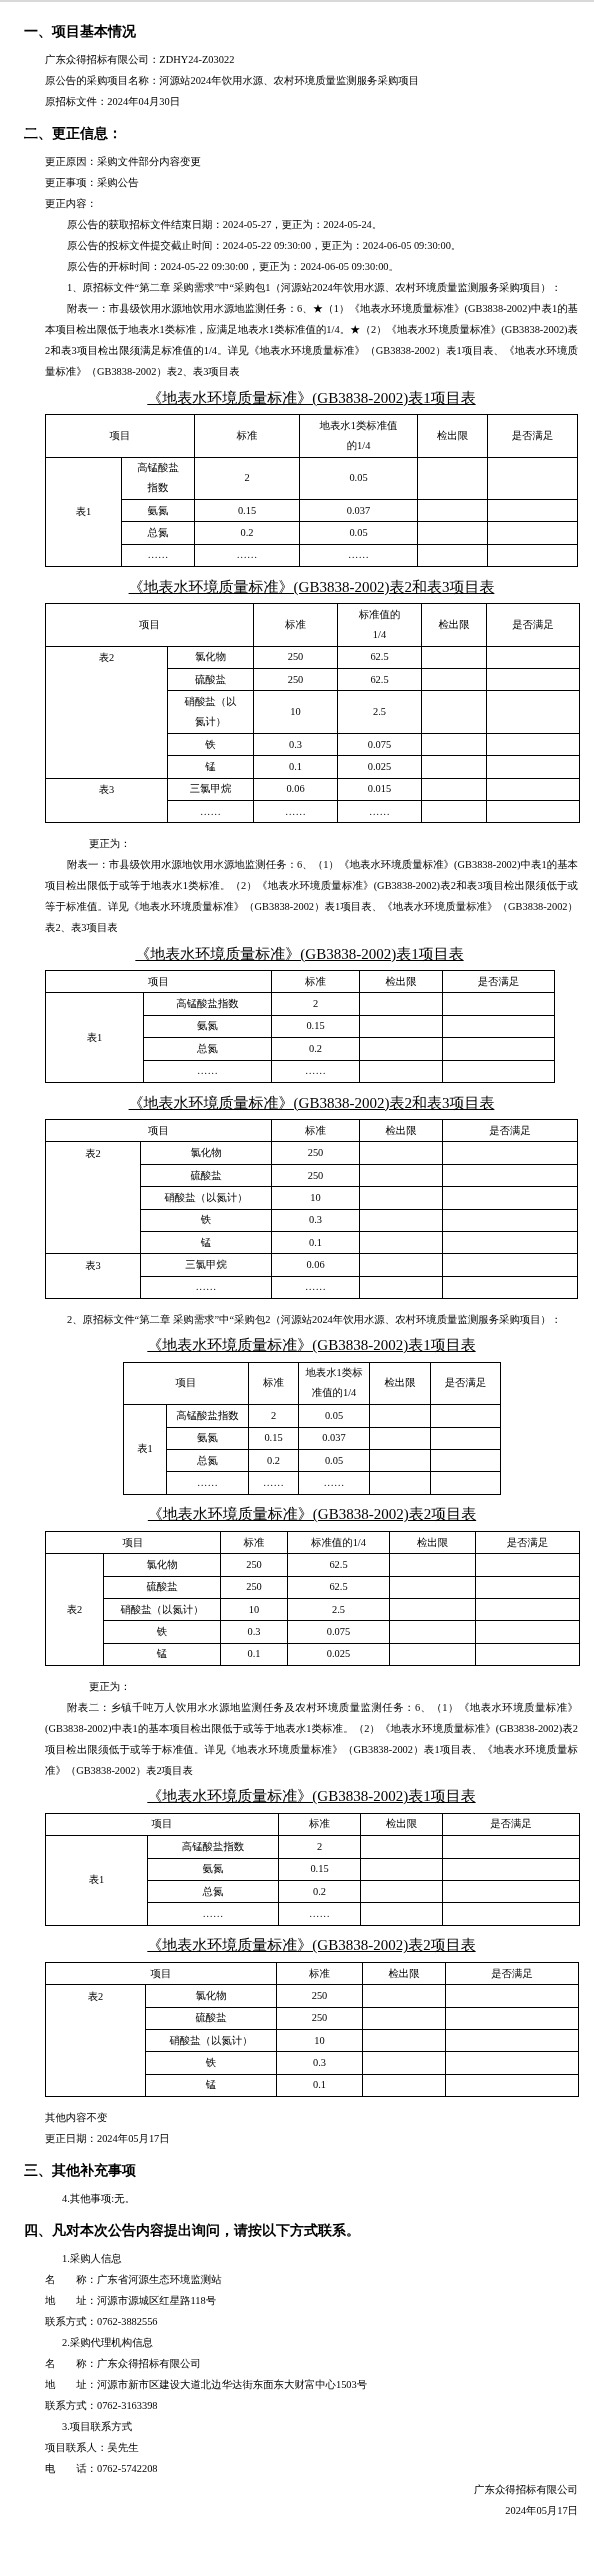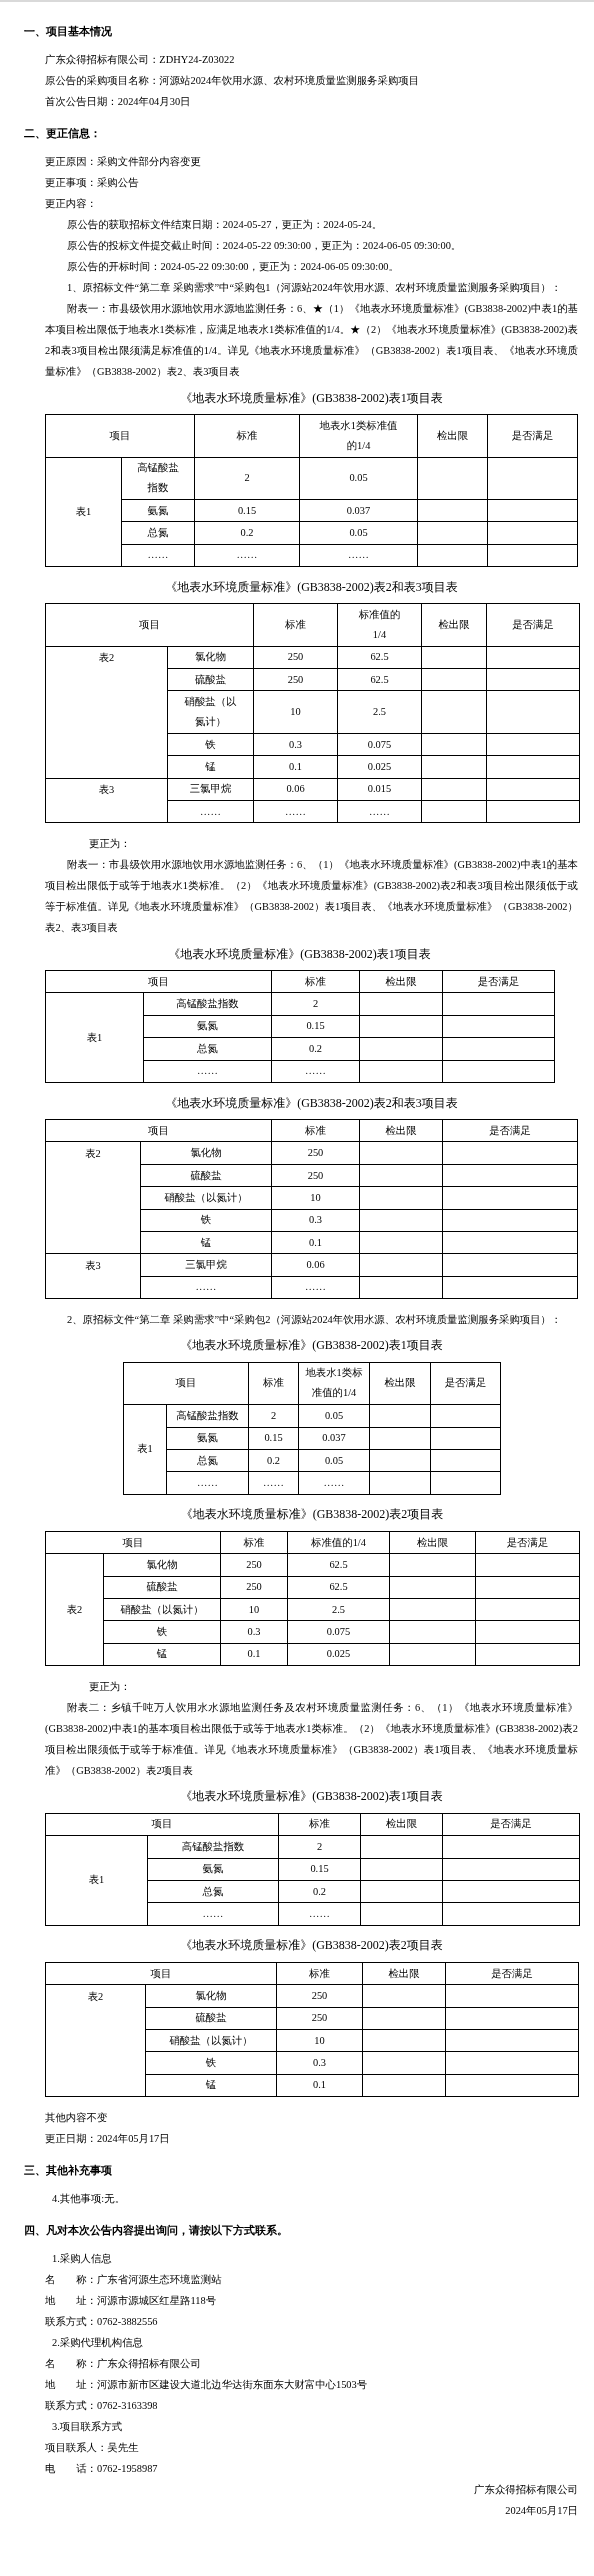--- a/index.html
+++ b/index.html
@@ -3,46 +3,46 @@
 <meta charset="utf-8">
 <style>
   html,body{margin:0;padding:0;background:#ffffff;}
   .page{
     width:594px;min-height:2576px;box-sizing:border-box;
     padding:8.3px 16px 21px 24px;
     border-top:2.1px solid #d9d9d9;
     font-family:"Liberation Serif","DejaVu Serif",serif;
     color:#000;
   }
-  .sec-heading{font-size:11px;font-weight:bold;line-height:21px;margin:11px 0 7px 0;}
+  .sec-heading{font-size:14px;font-weight:bold;line-height:21px;margin:11px 0 7px 0;}
   .para{font-size:10.4px;line-height:21px;margin:0 0 0 21px;text-align:justify;}
   .para.ind-first{text-indent:22px;}
   .para.ind-double{text-indent:44px;}
-  .para.ind-sub{margin-left:28px;}
+  .para.ind-sub{margin-left:38px;}
   .para.ind-contact{margin-left:21px;}
   .para.ind-right{text-align:right;margin-right:0;}
   .tbl-block{margin:5.5px 0 9.7px 21px;}
   .tbl-block.narrow{margin-left:99px;}
-  .tbl-title{font-size:12px;line-height:21px;text-align:center;margin:1.4px 0 5.5px 0;}
+  .tbl-title{font-size:15px;line-height:21px;text-align:center;margin:1.4px 0 5.5px 0;text-decoration:underline;}
   table.std{border-collapse:collapse;table-layout:fixed;border:1.4px solid #000;}
   table.std th,table.std td{
     border:0.7px solid #000;font-weight:normal;font-size:10.4px;line-height:20px;
     text-align:center;vertical-align:middle;padding:0.7px 1.4px;
     white-space:pre-line;word-break:break-all;overflow:hidden;
   }
   td.group-cell.v-top{vertical-align:top;padding-top:1.4px;}
 </style>
 </head>
 <body>
 
 <div class="page" id="doc-root">
     <div class="sec-heading">一、项目基本情况</div>
     <div class="para">广东众得招标有限公司：ZDHY24-Z03022</div>
     <div class="para">原公告的采购项目名称：河源站2024年饮用水源、农村环境质量监测服务采购项目</div>
-    <div class="para">首次公告日期：2024年04月30日</div>
+    <div class="para">原招标文件：2024年04月30日</div>
     <div class="sec-heading">二、更正信息：</div>
     <div class="para">更正原因：采购文件部分内容变更</div>
     <div class="para">更正事项：采购公告</div>
     <div class="para">更正内容：</div>
     <div class="para ind-first">原公告的获取招标文件结束日期：2024-05-27，更正为：2024-05-24。</div>
     <div class="para ind-first">原公告的投标文件提交截止时间：2024-05-22 09:30:00，更正为：2024-06-05 09:30:00。</div>
     <div class="para ind-first">原公告的开标时间：2024-05-22 09:30:00，更正为：2024-06-05 09:30:00。</div>
     <div class="para ind-first">1、原招标文件“第二章 采购需求”中“采购包1（河源站2024年饮用水源、农村环境质量监测服务采购项目）：</div>
     <div class="para ind-first">附表一：市县级饮用水源地饮用水源地监测任务：6、★（1）《地表水环境质量标准》(GB3838-2002)中表1的基本项目检出限低于地表水1类标准，应满足地表水1类标准值的1/4。★（2）《地表水环境质量标准》(GB3838-2002)表2和表3项目检出限须满足标准值的1/4。详见《地表水环境质量标准》（GB3838-2002）表1项目表、《地表水环境质量标准》（GB3838-2002）表2、表3项目表</div>
     <div class="tbl-block">
@@ -517,17 +517,17 @@
     <div class="para ind-sub">1.采购人信息</div>
     <div class="para ind-contact">名　　称：广东省河源生态环境监测站</div>
     <div class="para ind-contact">地　　址：河源市源城区红星路118号</div>
     <div class="para ind-contact">联系方式：0762-3882556</div>
     <div class="para ind-sub">2.采购代理机构信息</div>
     <div class="para ind-contact">名　　称：广东众得招标有限公司</div>
     <div class="para ind-contact">地　　址：河源市新市区建设大道北边华达街东面东大财富中心1503号</div>
     <div class="para ind-contact">联系方式：0762-3163398</div>
     <div class="para ind-sub">3.项目联系方式</div>
     <div class="para ind-contact">项目联系人：吴先生</div>
-    <div class="para ind-contact">电　　话：0762-1958987</div>
+    <div class="para ind-contact">电　　话：0762-5742208</div>
     <div class="para ind-right">广东众得招标有限公司</div>
     <div class="para ind-right">2024年05月17日</div>
   </div>
 
 
 </body></html>

